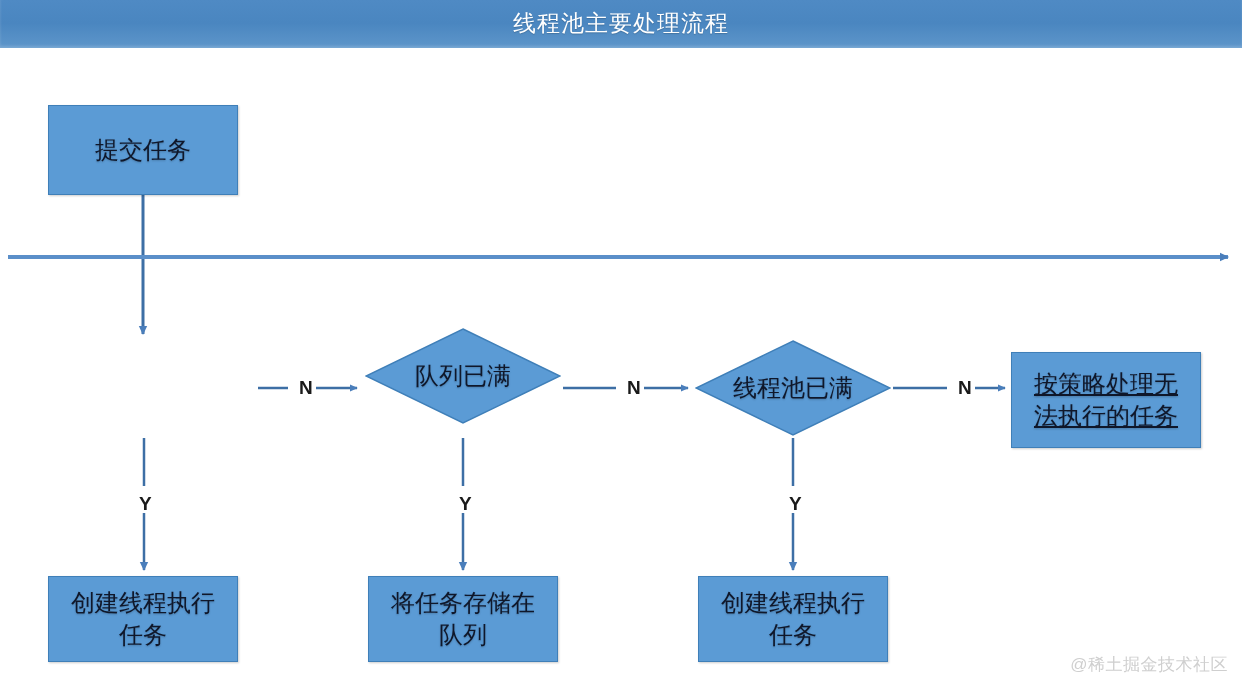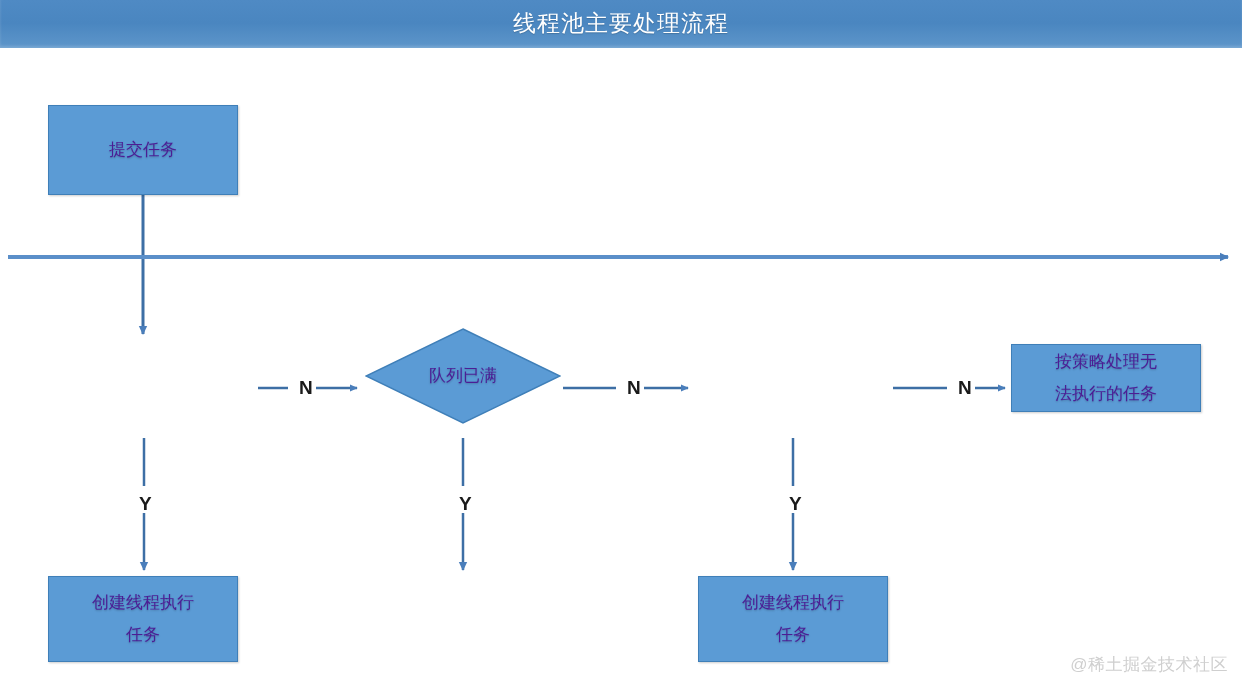--- a/index.html
+++ b/index.html
@@ -58,22 +58,22 @@
     height: 652px;
   }
   
   .node {
     position: absolute;
     box-sizing: border-box;
     display: flex;
     align-items: center;
     justify-content: center;
     text-align: center;
-    color: #4c1d95;
-    font-size: 17px;
+    color: #0f172a;
+    font-size: 24px;
     line-height: 32px;
     text-shadow: 0 1px 2px rgba(0,0,0,0.22);
     white-space: pre-line;
   }
   .node.rect {
     background: #5b9bd5;
     border: 1px solid #3f7fb8;
     box-shadow: 1px 1px 2px rgba(0,0,0,0.20);
   }
   .node.diamond-wrap {
@@ -188,27 +188,35 @@
     <div class="node rect" id="node-submit" style="left: 48px; top: 57px; width: 190px; height: 90px;">提交任务</div>
 
 
     <div class="node diamond-wrap" id="node-queue-full" style="left: 365px; top: 280px; width: 196px; height: 96px;">
       <svg class="diamond-shape" viewBox="0 0 196 96" preserveAspectRatio="none">
         <polygon points="98,1 195,48 98,95 1,48" fill="#5b9bd5" stroke="#3f7fb8" stroke-width="1.5"></polygon>
       </svg>
       <span class="diamond-label">队列已满</span>
     </div>
 
-
-    <div class="node rect" id="node-reject" style="left: 1011px; top: 296px; width: 190px; height: 68px;">按策略处理无
+    <div class="node diamond-wrap" id="node-pool-full" style="left: 695px; top: 292px; width: 196px; height: 96px;">
+      <svg class="diamond-shape" viewBox="0 0 196 96" preserveAspectRatio="none">
+        <polygon points="98,1 195,48 98,95 1,48" fill="#5b9bd5" stroke="#3f7fb8" stroke-width="1.5"></polygon>
+      </svg>
+      <span class="diamond-label">线程池已满</span>
+    </div>
+
+    <div class="node rect" id="node-reject" style="left: 1011px; top: 304px; width: 190px; height: 96px; text-decoration: underline;">按策略处理无
 法执行的任务</div>
 
     <div class="node rect" id="node-create-1" style="left: 48px; top: 528px; width: 190px; height: 86px;">创建线程执行
 任务</div>
 
+    <div class="node rect" id="node-store-queue" style="left: 368px; top: 528px; width: 190px; height: 86px;">将任务存储在
+队列</div>
 
     <div class="node rect" id="node-create-2" style="left: 698px; top: 528px; width: 190px; height: 86px;">创建线程执行
 任务</div>
 
     <span class="edge-label" id="lbl-core-no" style="left: 296px; top: 330px;">N</span>
     <span class="edge-label" id="lbl-queue-no" style="left: 624px; top: 330px;">N</span>
     <span class="edge-label" id="lbl-pool-no" style="left: 955px; top: 330px;">N</span>
     <span class="edge-label" id="lbl-core-yes" style="left: 136px; top: 446px;">Y</span>
     <span class="edge-label" id="lbl-queue-yes" style="left: 456px; top: 446px;">Y</span>
     <span class="edge-label" id="lbl-pool-yes" style="left: 786px; top: 446px;">Y</span>

